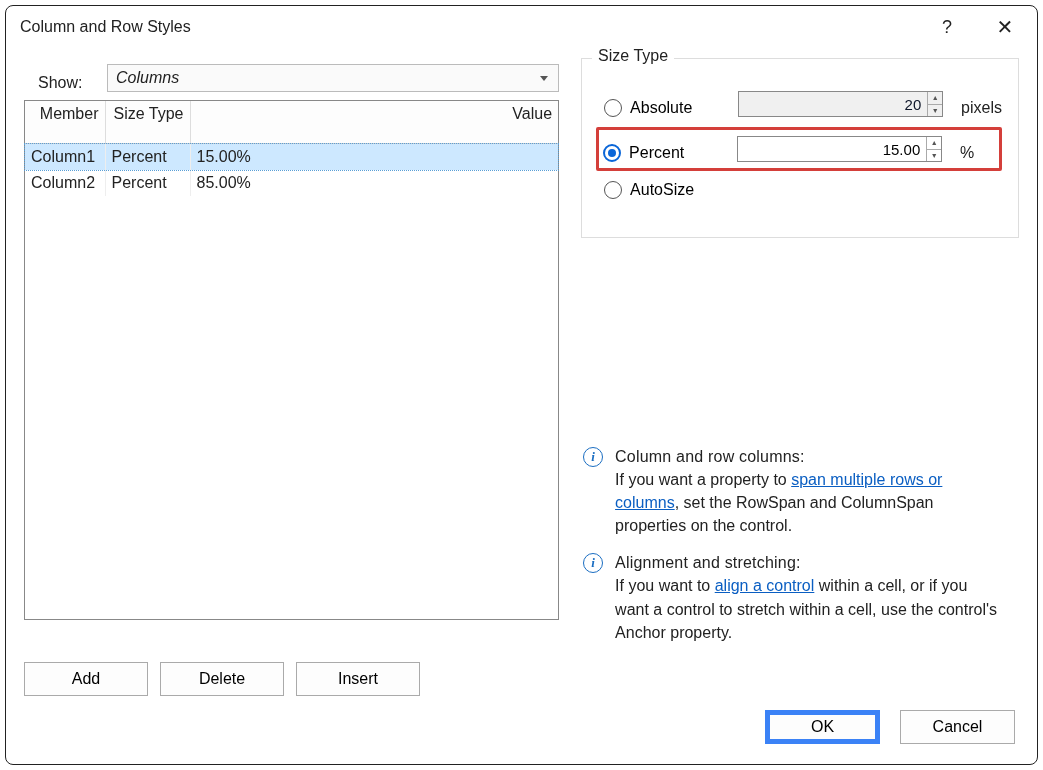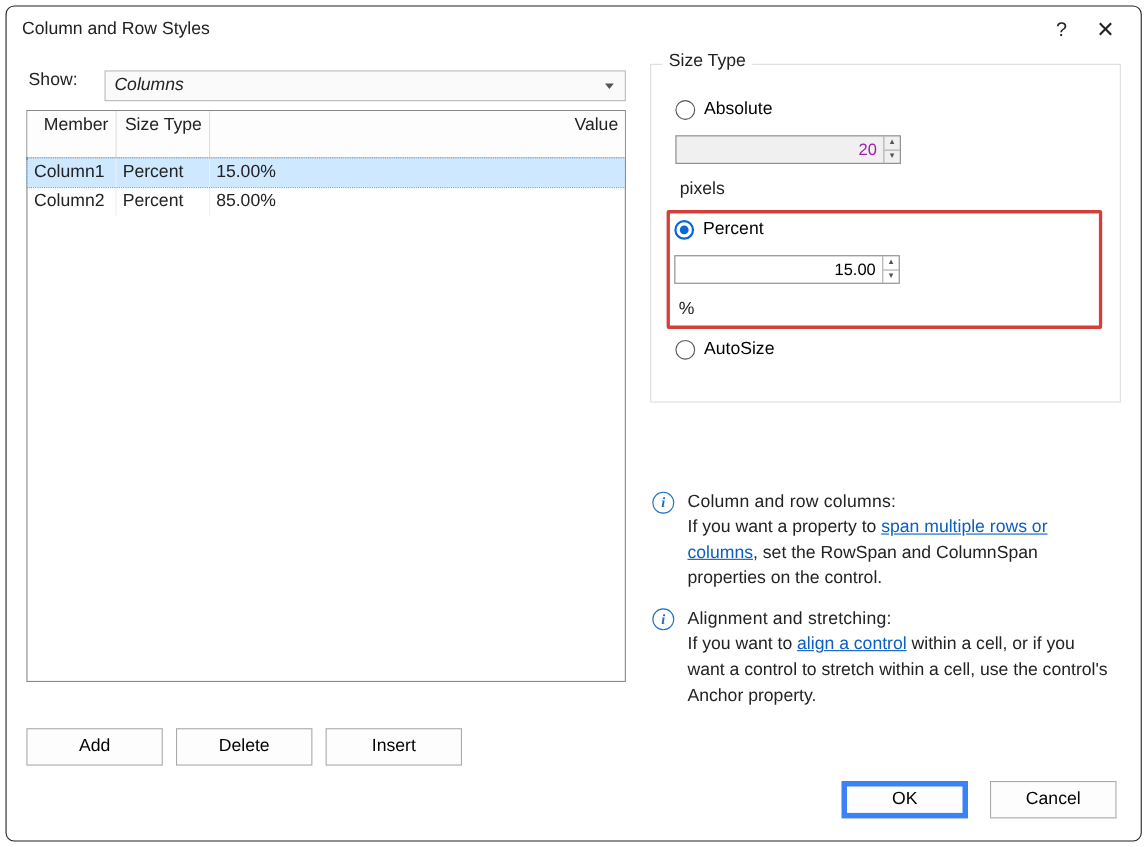--- a/index.html
+++ b/index.html
@@ -19,20 +19,21 @@
     height: 760px;
     position: relative;
     overflow: hidden;
     background: #fff;
   }
   .titlebar {
     display: flex;
     align-items: center;
     padding: 6px 12px 8px 14px;
     height: 44px;
+    gap: 18px;
   }
   .titlebar-title {
     font-size: 16px;
     color: #222;
     flex: 1;
   }
   .titlebar-icon {
     width: 40px;
     text-align: center;
     font-size: 18px;
@@ -45,23 +46,23 @@
     gap: 22px;
     height: 600px;
   }
   .left-pane {
     width: 545px;
     display: flex;
     flex-direction: column;
   }
   .show-row {
     display: flex;
-    align-items: flex-start;
+    align-items: flex-end;
     gap: 14px;
-    margin: 14px 0 6px 2px;
+    margin: 14px 0 6px 14px;
   }
   .show-label {
     font-size: 16px;
     color: #222;
     width: 55px;
   }
   .dropdown {
     flex: 1;
     height: 28px;
     border: 1px solid #bbb;
@@ -136,24 +137,23 @@
     position: absolute;
     top: -12px;
     left: 10px;
     background: #fff;
     padding: 0 6px;
     font-size: 16px;
     color: #222;
   }
   .radio-row {
     display: flex;
-    align-items: flex-start;
+    align-items: flex-end;
     margin: 10px 0;
     gap: 14px;
-    flex-direction: column;
   }
   .radio-wrap {
     display: flex;
     align-items: center;
     gap: 8px;
     width: 120px;
     cursor: pointer;
   }
   .radio {
     width: 18px;
@@ -192,21 +192,21 @@
   }
   .numupdown input {
     border: none;
     outline: none;
     width: 100%;
     text-align: right;
     padding-right: 6px;
     font-size: 15px;
     background: transparent;
   }
-  .numupdown.disabled input { color: #a21caf; }
+  .numupdown.disabled input { color: #0f172a; }
   .spin {
     display: flex;
     flex-direction: column;
     border-left: 1px solid #aaa;
     width: 16px;
   }
   .spin div {
     flex: 1;
     display: flex;
     align-items: center;

